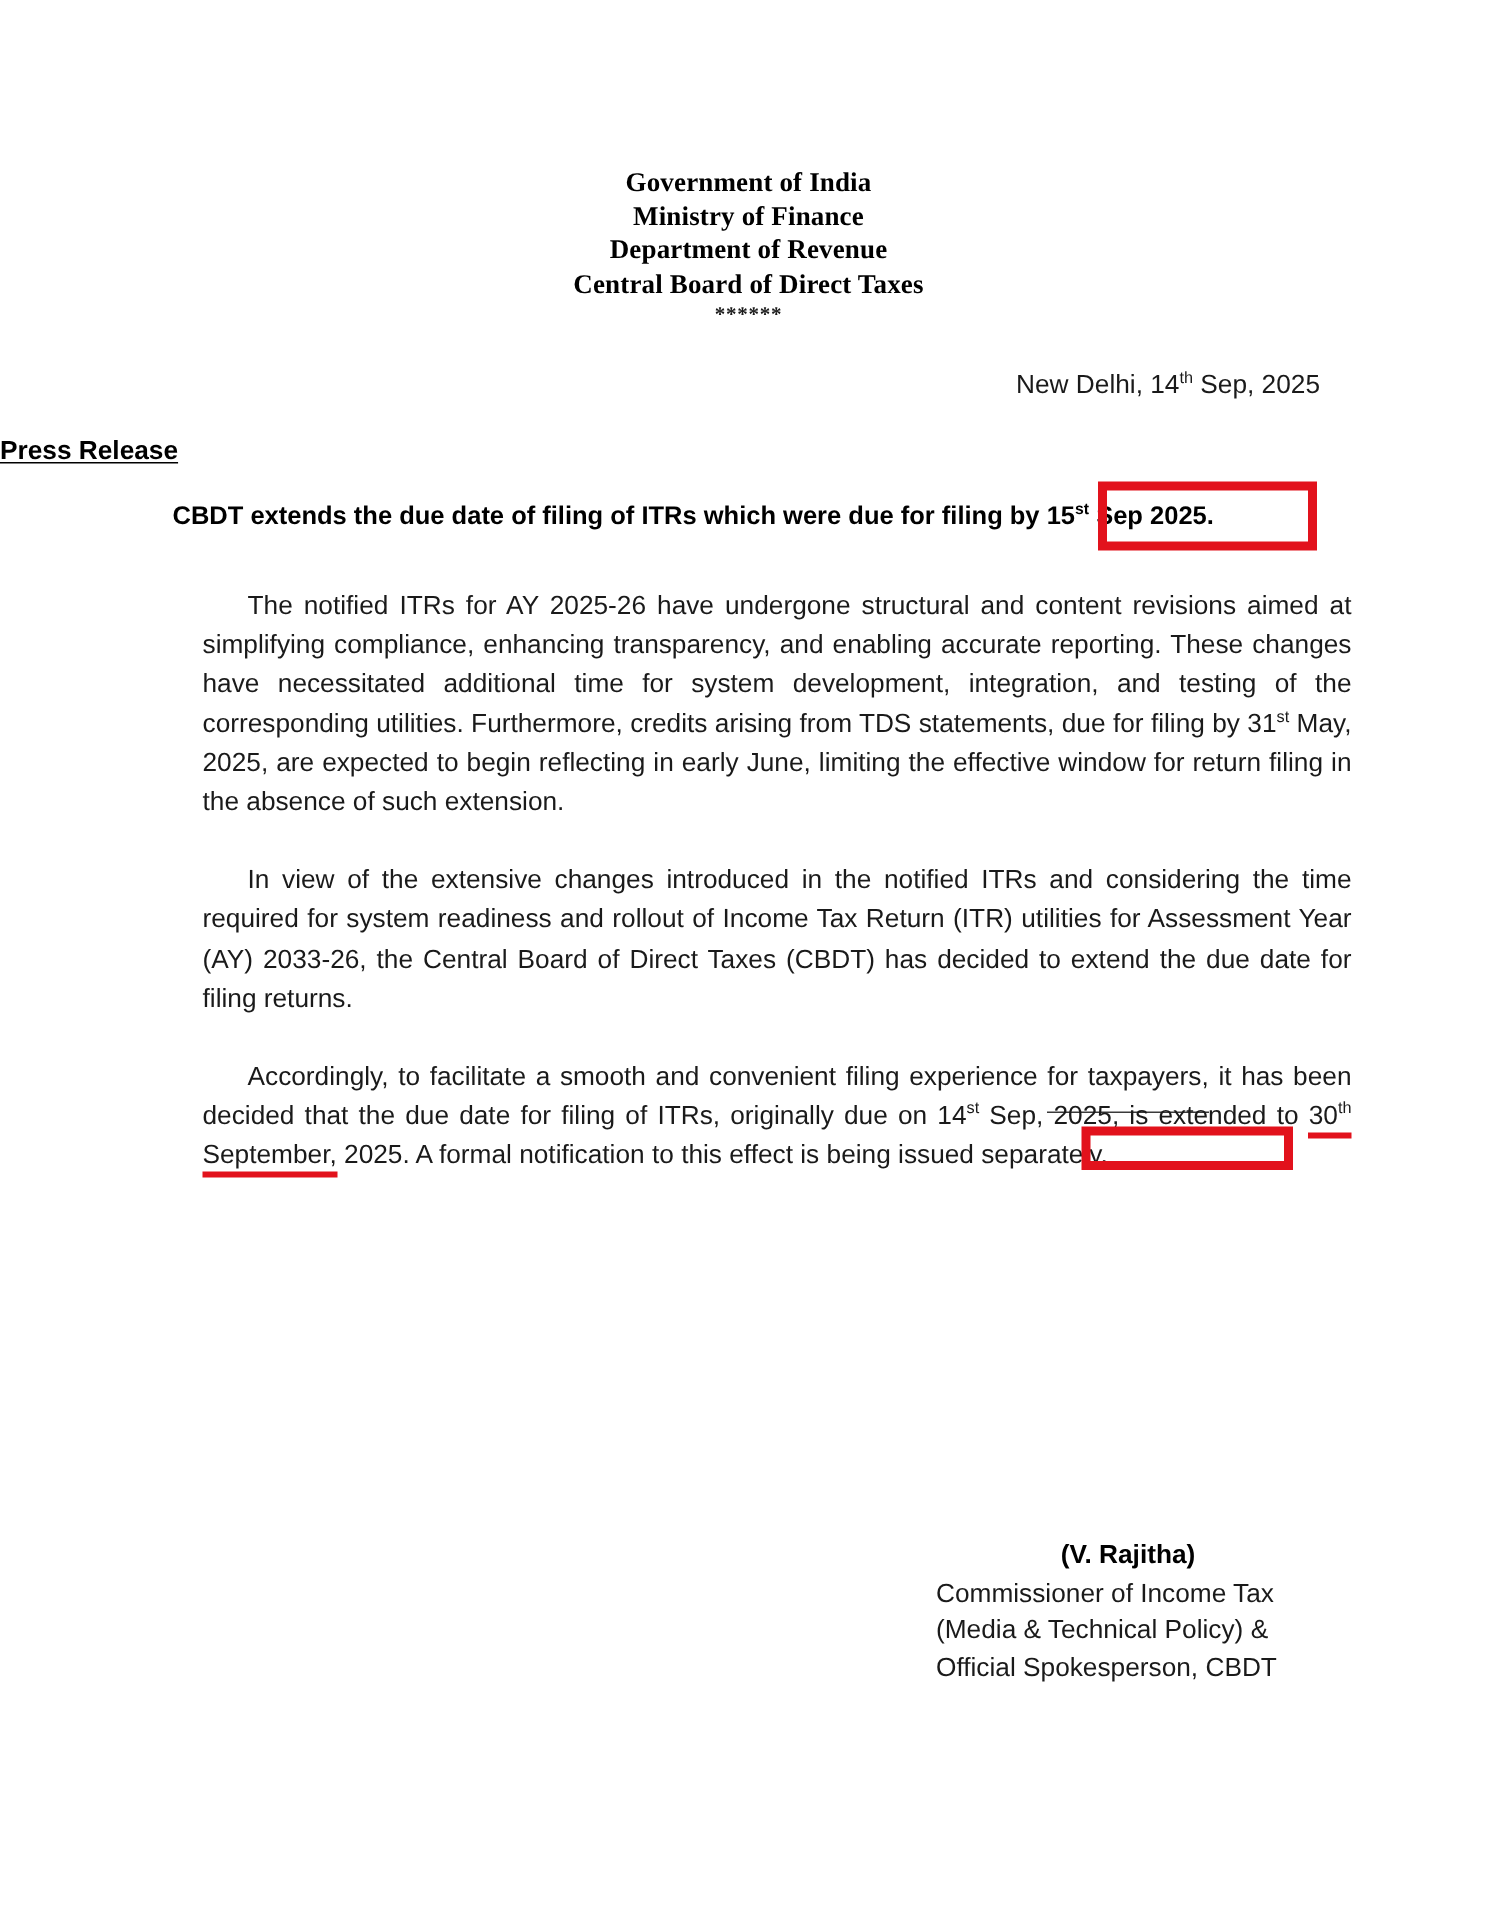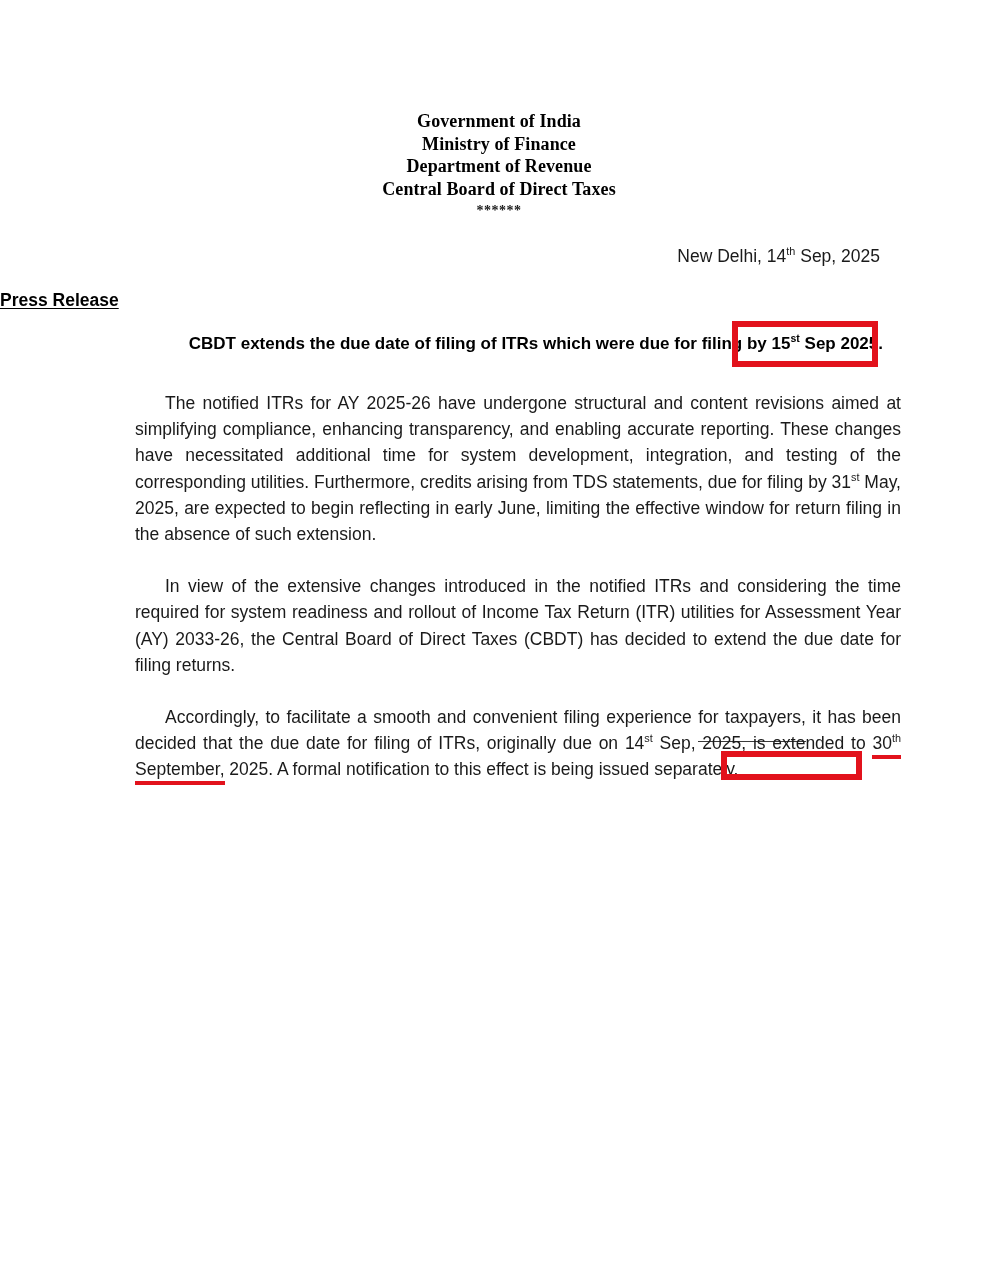--- a/index.html
+++ b/index.html
@@ -77,21 +77,21 @@
     text-decoration: underline;
     text-underline-offset: 2px;
   }
 
   
   .subject-line {
     position: absolute;
     left: 115px;
     top: 332px;
     width: 768px;
-    text-align: right;
+    text-align: left;
     font-size: 17px;
     font-weight: bold;
     line-height: 24px;
     color: #000000;
     white-space: nowrap;
   }
 
   
   .body-text {
     position: absolute;
@@ -195,14 +195,20 @@
     <p>In view of the extensive changes introduced in the notified ITRs and considering the time required for system readiness and rollout of Income Tax Return (ITR) utilities for Assessment Year (AY) 2033-26, the Central Board of Direct Taxes (CBDT) has decided to extend the due date for filing returns.</p>
 
     <p><span>Accordingly, to facilitate a smooth and convenient filing experience </span><span class="thin-underline">for taxpayers,</span><span> it has been decided that the due date for filing of ITRs, originally due on </span><span>14</span><sup>st</sup><span> Sep, 2025,</span><span> is extended to </span><span class="red-underline"><span>30</span><sup>th</sup><span> September,</span></span><span> 2025. A formal notification to this effect is being issued separately.</span></p>
 
 
   </div>
 
   <div class="redbox" id="redbox-title"></div>
   <div class="redbox" id="redbox-para3"></div>
 
+  <div class="signature">
+    <span class="sig-name">(V. Rajitha)</span>
+    <span class="sig-line">Commissioner of Income Tax</span>
+    <span class="sig-line">(Media &amp; Technical Policy) &amp;</span>
+    <span class="sig-line">Official Spokesperson, CBDT</span>
+  </div>
 
 </div>
 
 </body></html>

